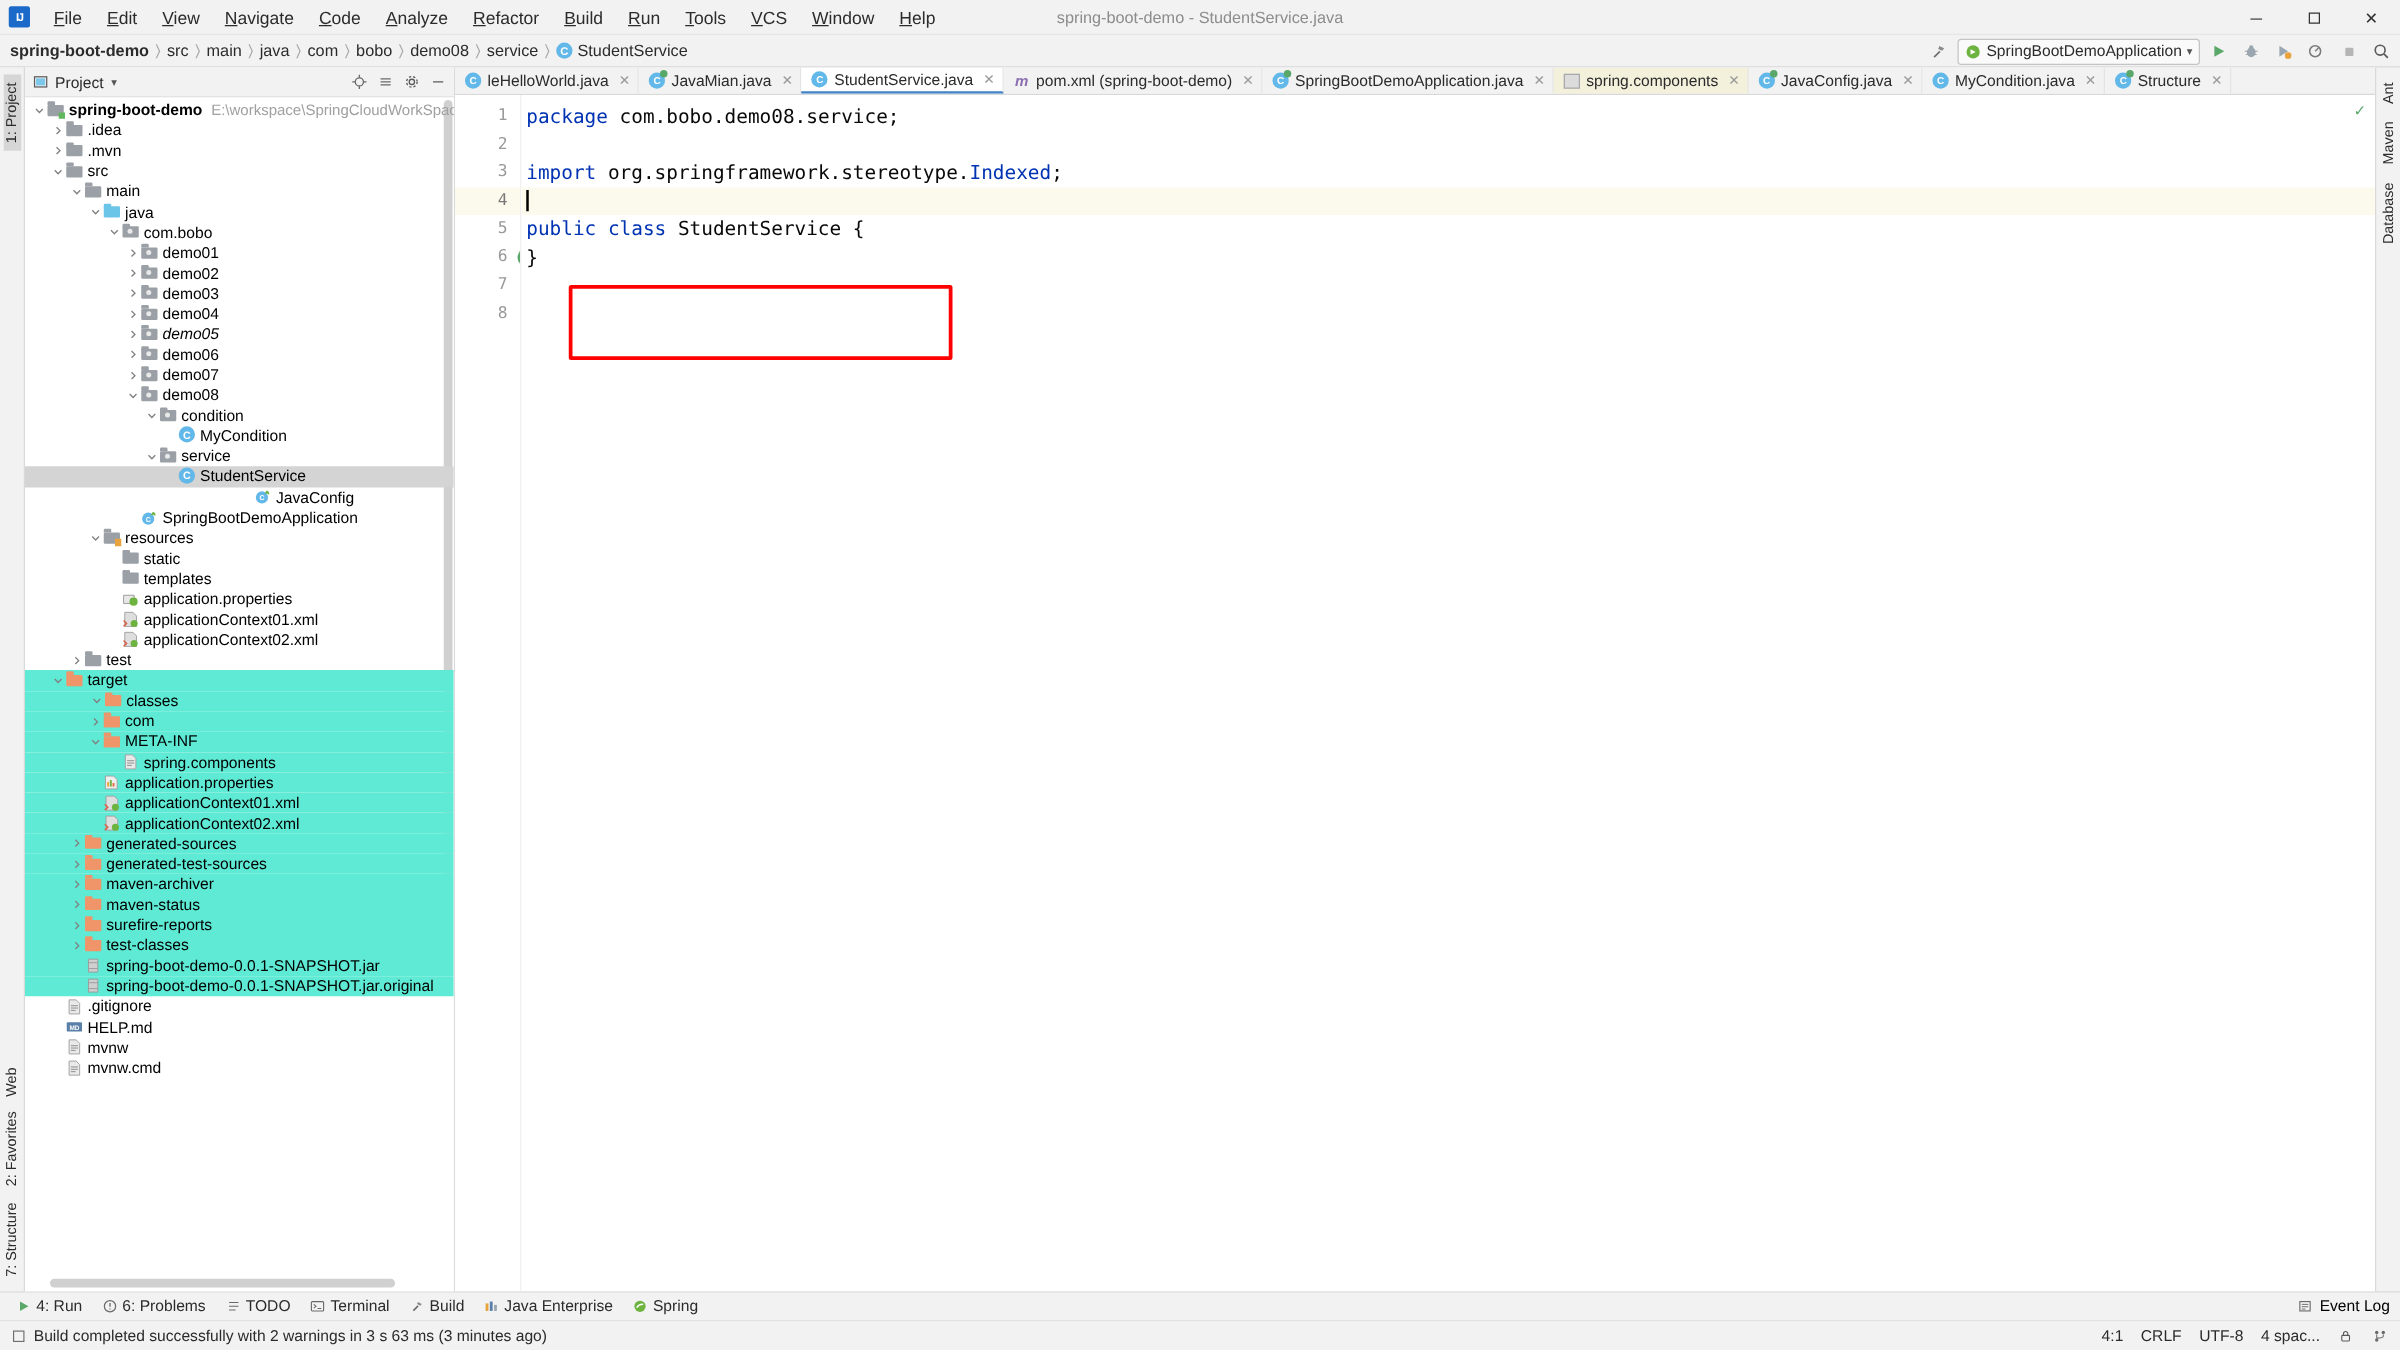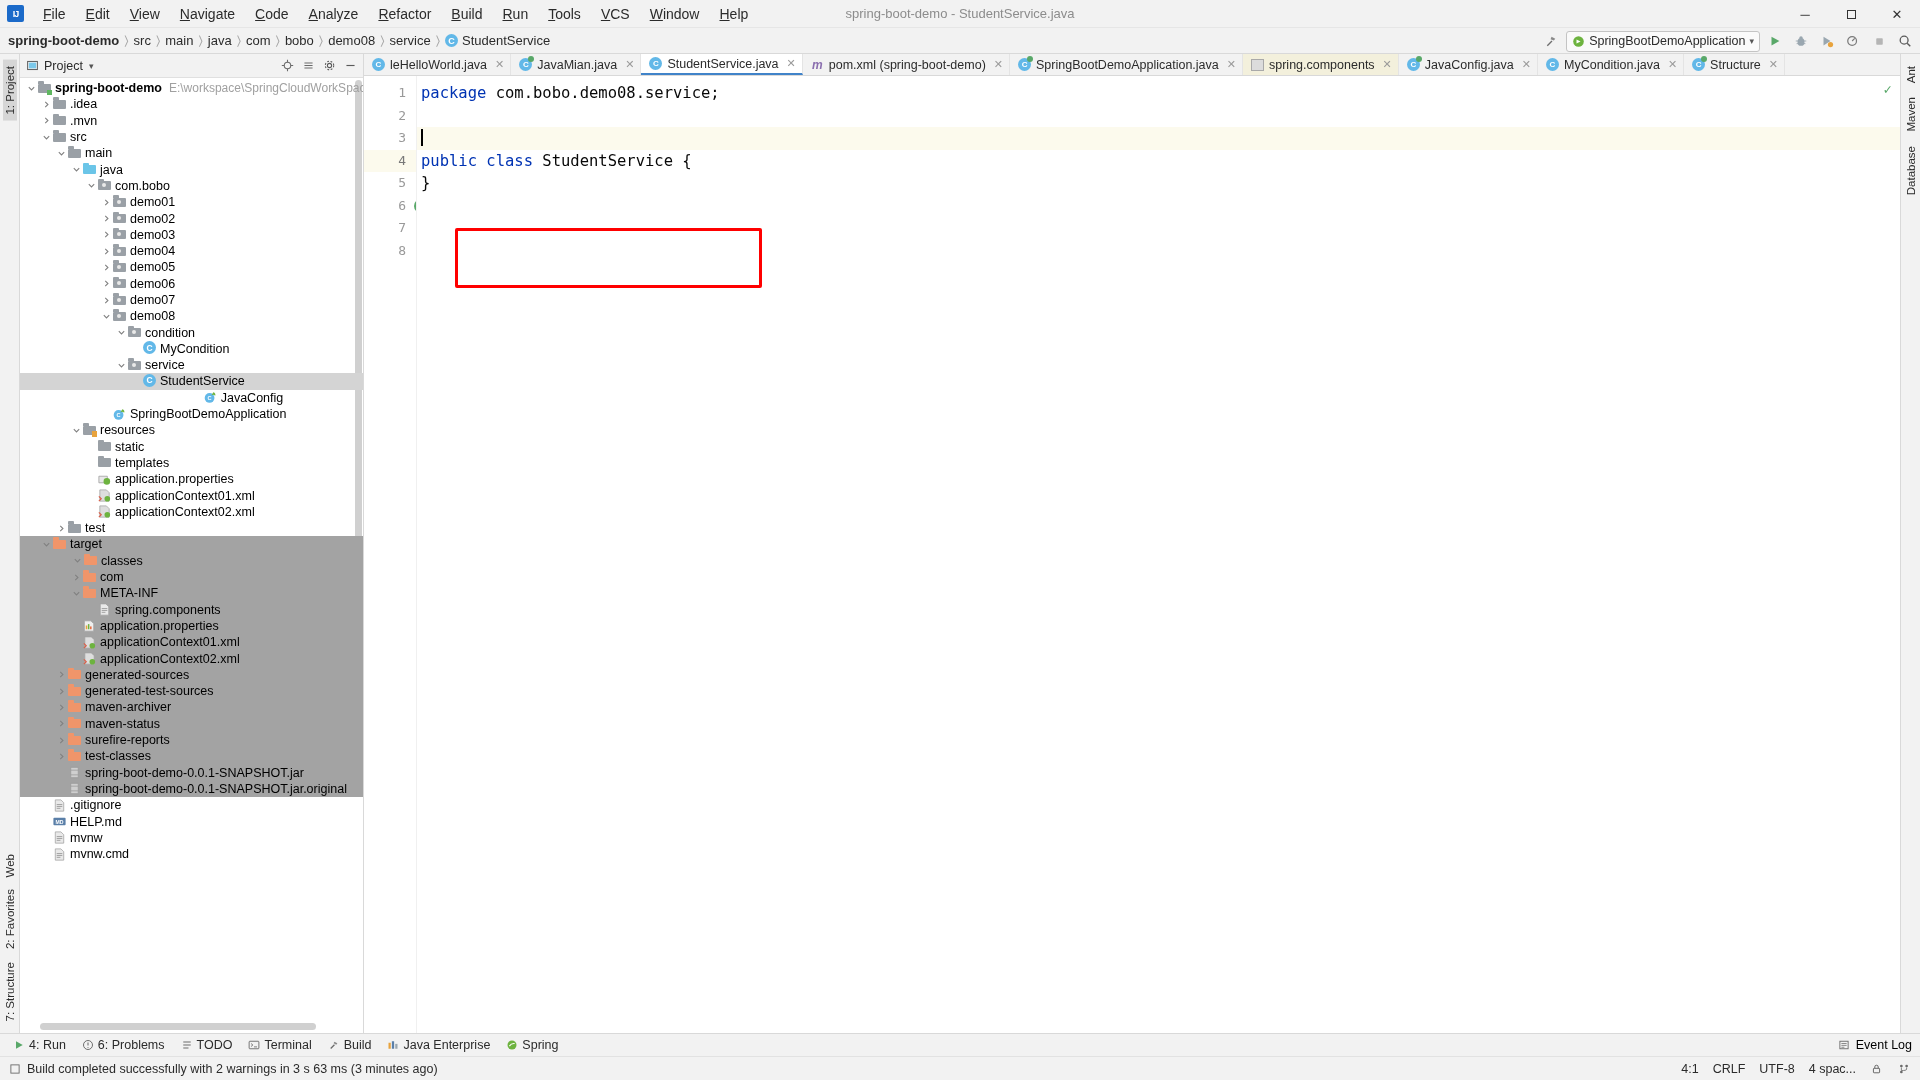--- a/index.html
+++ b/index.html
@@ -98,21 +98,21 @@
     padding: 0 6px; flex: 0 0 24px; border-bottom: 1px solid #E0E0E0;
   }
   .proj-header-title { font-size: 12.5px; color: #2B2B2B; margin-left: 5px; }
   .proj-header-right { margin-left: auto; display: flex; gap: 8px; align-items: center; }
   .tree { flex: 1 1 auto; overflow: hidden; position: relative; background: #fff; padding-top: 2px; }
   .trow {
     height: 16.3px; display: flex; align-items: center; font-size: 12.5px;
     color: #000; white-space: nowrap; position: relative; padding-right: 4px;
   }
   .trow.sel { background: #D4D4D4; }
-  .trow.target-bg { background: #a3a3a3; }
+  .trow.target-bg { background: #5eead4; }
   .arrow {
     width: 11px; height: 11px; flex: 0 0 11px; display: inline-flex;
     align-items: center; justify-content: center; color: #7A7A7A; font-size: 8px;
   }
   .tlabel { margin-left: 3px; }
   .tpath { color: #A0A0A0; margin-left: 7px; font-size: 12px; }
   .tbold { font-weight: bold; }
 
   
   .nicon { width: 15px; height: 15px; flex: 0 0 15px; position: relative; }
@@ -517,21 +517,21 @@
               <svg width="9" height="9" viewBox="0 0 10 10">
                 <path d="M3.6 2L6.6 5 3.6 8" stroke="#808080" stroke-width="1.2" fill="none"></path>
               </svg>
             </span>
             <span class="nicon">
               <span class="folder-gray"></span>
               <span class="mod-dot"></span>
             </span>
             <span class="tlabel">demo04</span>
           </div>
-          <div class="trow" style="padding-left: 81px;">
+          <div class="trow" style="padding-left: 81px; font-style: italic;">
             <span class="arrow">
               <svg width="9" height="9" viewBox="0 0 10 10">
                 <path d="M3.6 2L6.6 5 3.6 8" stroke="#808080" stroke-width="1.2" fill="none"></path>
               </svg>
             </span>
             <span class="nicon">
               <span class="folder-gray"></span>
               <span class="mod-dot"></span>
             </span>
             <span class="tlabel">demo05</span>
@@ -952,20 +952,21 @@
                   <path d="M5 8.5s2-3 6-3" stroke="#fff" stroke-width="1.6" fill="none"></path>
                 </svg>
               </span></div>
             <div class="gline"><span>7</span></div>
             <div class="gline"><span>8</span></div>
           </div>
         <div class="code" id="codearea">
 
         <div class="cline"><span class="kw">package</span><span class="plain"> com.bobo.demo08.service;</span></div>
             <div class="cline"></div>
+            <div class="cline"><span class="kw">import</span><span class="plain"> org.springframework.stereotype.</span><span class="ident-hl">Indexed</span><span class="plain">;</span></div>
             <div class="cline cur"><span class="caret"></span></div>
             <div class="cline"><span class="kw">public class</span><span class="plain"> StudentService {</span></div>
             <div class="cline"><span class="plain">}</span></div>
             <div class="cline"></div>
             <div class="redbox" style="left:38px; top:152px; width:307px; height:60px;"></div>
             <span class="inspect-ok">✓</span>
           </div>
       </div>
     </div>
 

